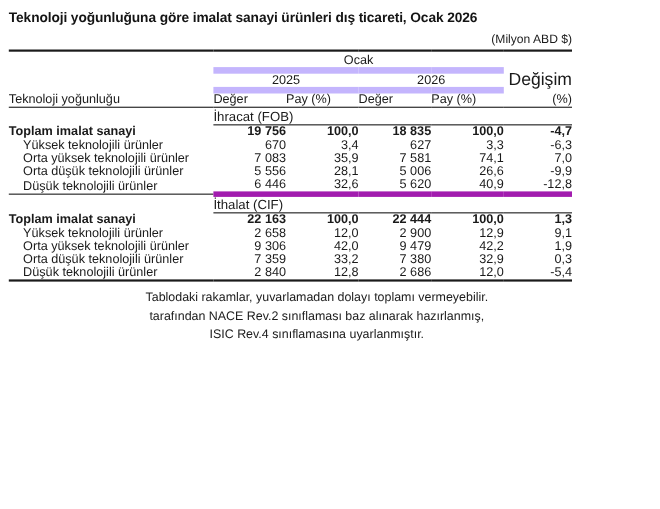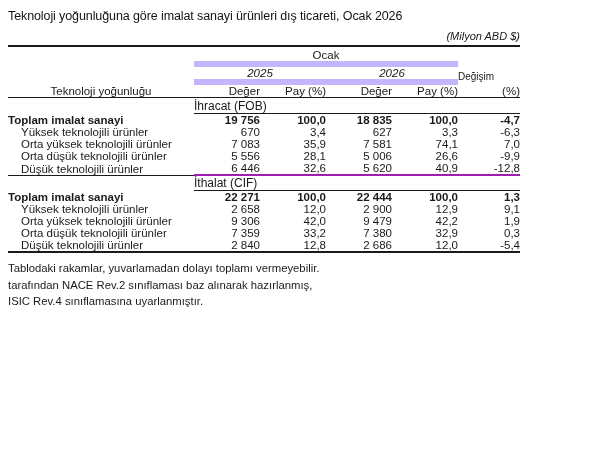--- a/index.html
+++ b/index.html
@@ -16,32 +16,31 @@
   }
   .page {
     position: relative;
     width: 600px;
     height: 463px;
     box-sizing: border-box;
     padding: 0;
   }
   .title {
     font-size: 12.5px;
-    font-weight: normal;
+    font-weight: bold;
     color: #141414;
     margin: 9px 0 0 8px;
     letter-spacing: -0.1px;
   }
   .units {
     font-size: 11px;
     text-align: right;
     width: 512px;
     margin: 7px 0 0 8px;
     color: #1a1a1a;
-    font-style: italic;
   }
   table.tbl {
     border-collapse: collapse;
     width: 512px;
     margin-left: 8px;
     margin-top: 3px;
     table-layout: fixed;
     font-size: 11.5px;
   }
   table.tbl td, table.tbl th {
@@ -80,45 +79,45 @@
   
   .h-ocak {
     text-align: center;
     font-size: 11.5px;
     padding-bottom: 1px;
   }
   .h-year {
     text-align: center;
     font-size: 11.5px;
     padding-bottom: 1px;
-    font-style: italic;
   }
   .sub-rule {
     border-bottom: 6px solid #c4b5fd;
   }
   .h-col {
-    text-align: right;
+    text-align: left;
     font-size: 11.5px;
     padding-bottom: 2px;
     padding-right: 4px;
   }
   .h-label {
-    text-align: center;
+    text-align: left;
     font-size: 11.5px;
     padding-bottom: 2px;
   }
   .h-chg {
     text-align: right;
     font-size: 11.5px;
     padding-bottom: 2px;
     padding-right: 4px;
     vertical-align: bottom;
   }
   .h-chg-top {
-    font-size: 10px;
+    text-align: right;
+    font-size: 16px;
     padding-right: 4px;
     vertical-align: bottom;
     margin-top: 24px;
   }
 
   .sec-title {
     text-align: left;
     font-size: 12px;
     padding-top: 3px;
     padding-bottom: 2px;
@@ -142,20 +141,21 @@
   tr.total .row-num { font-weight: bold; }
 
   .notes {
     margin: 5px 0 0 8px;
     width: 560px;
   }
   .notes div {
     font-size: 11.3px;
     line-height: 16.5px;
     color: #1a1a1a;
+    text-align: center;
   }
 </style>
 </head>
 <body>
 
 <div class="page">
 
   <div class="title">Teknoloji yoğunluğuna göre imalat sanayi ürünleri dış ticareti, Ocak 2026</div>
 
   <div class="units">(Milyon ABD $)</div>
@@ -242,26 +242,26 @@
         <td class="row-label indent">Düşük teknolojili ürünler</td>
         <td class="row-num">6 446</td>
         <td class="row-num">32,6</td>
         <td class="row-num">5 620</td>
         <td class="row-num">40,9</td>
         <td class="row-num">-12,8</td>
       </tr>
 
       <tr>
         <td class="sec-spacer" style="border-top:1px solid #1a1a1a;"></td>
-        <td class="sec-title" colspan="5" style="border-top:2px solid #a21caf;">İthalat (CIF)</td>
+        <td class="sec-title" colspan="5" style="border-top:5px solid #a21caf;">İthalat (CIF)</td>
       </tr>
 
       <tr class="total">
         <td class="row-label">Toplam imalat sanayi</td>
-        <td class="row-num">22 271</td>
+        <td class="row-num">22 163</td>
         <td class="row-num">100,0</td>
         <td class="row-num">22 444</td>
         <td class="row-num">100,0</td>
         <td class="row-num">1,3</td>
       </tr>
       <tr>
         <td class="row-label indent">Yüksek teknolojili ürünler</td>
         <td class="row-num">2 658</td>
         <td class="row-num">12,0</td>
         <td class="row-num">2 900</td>

